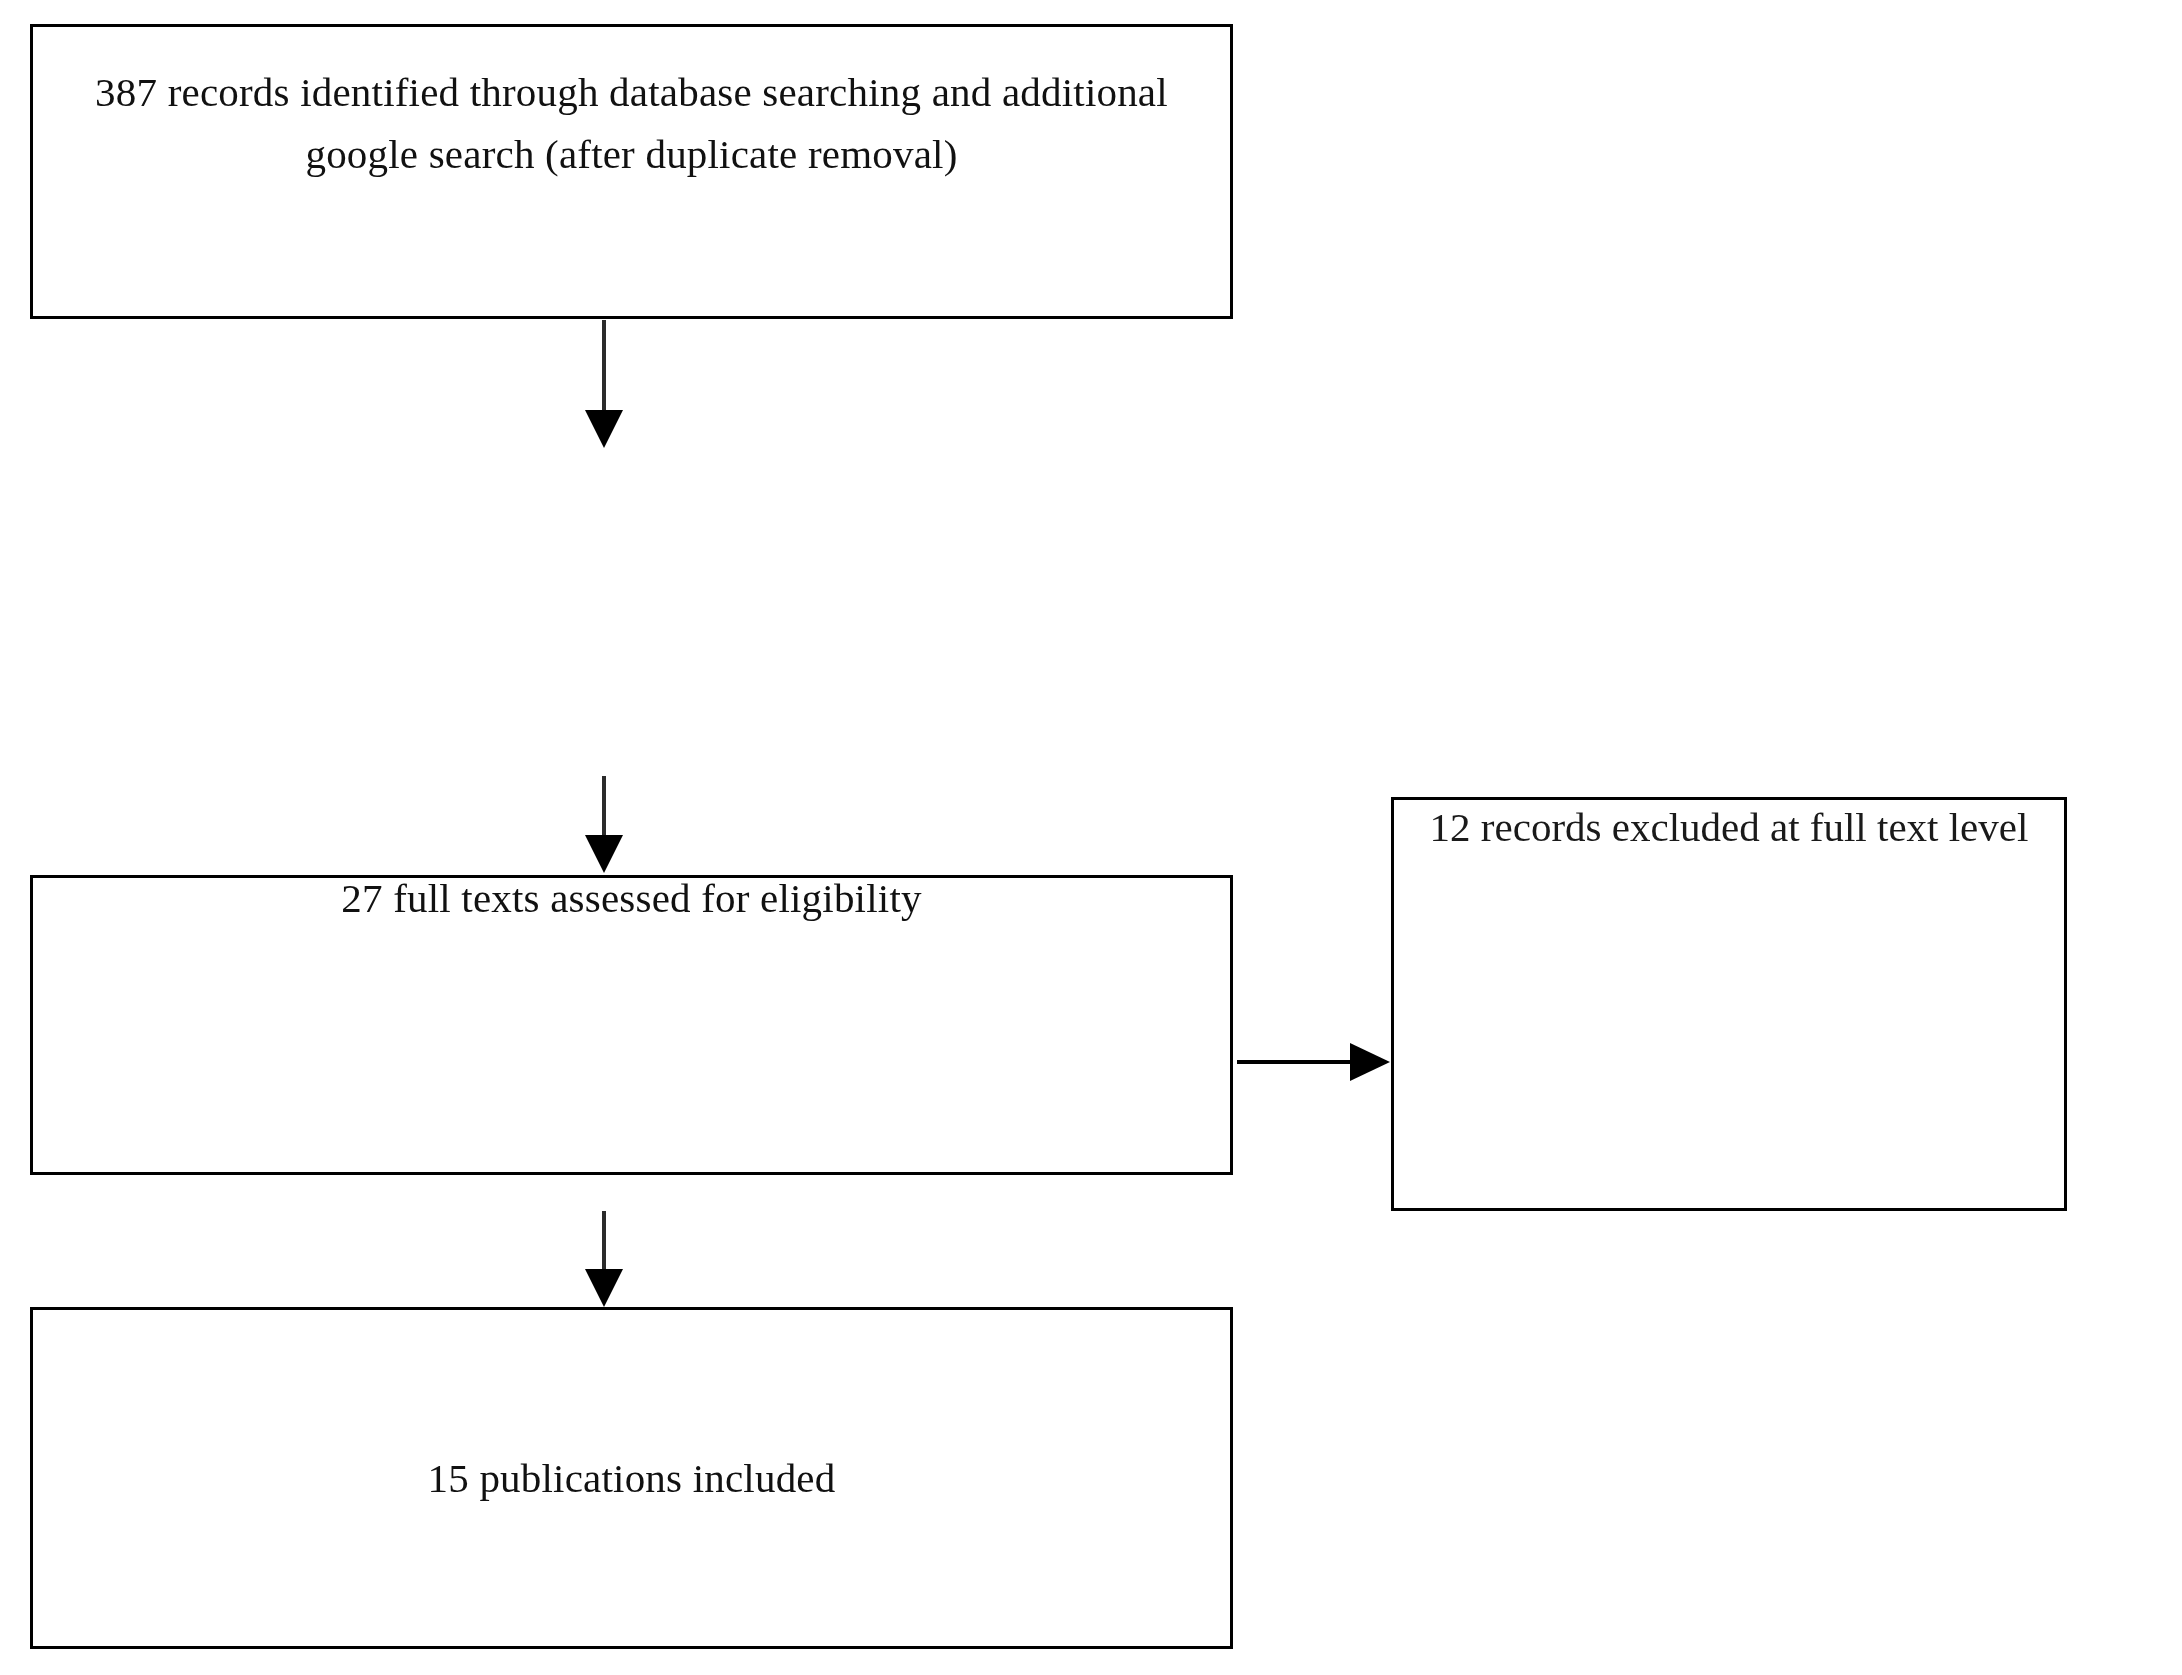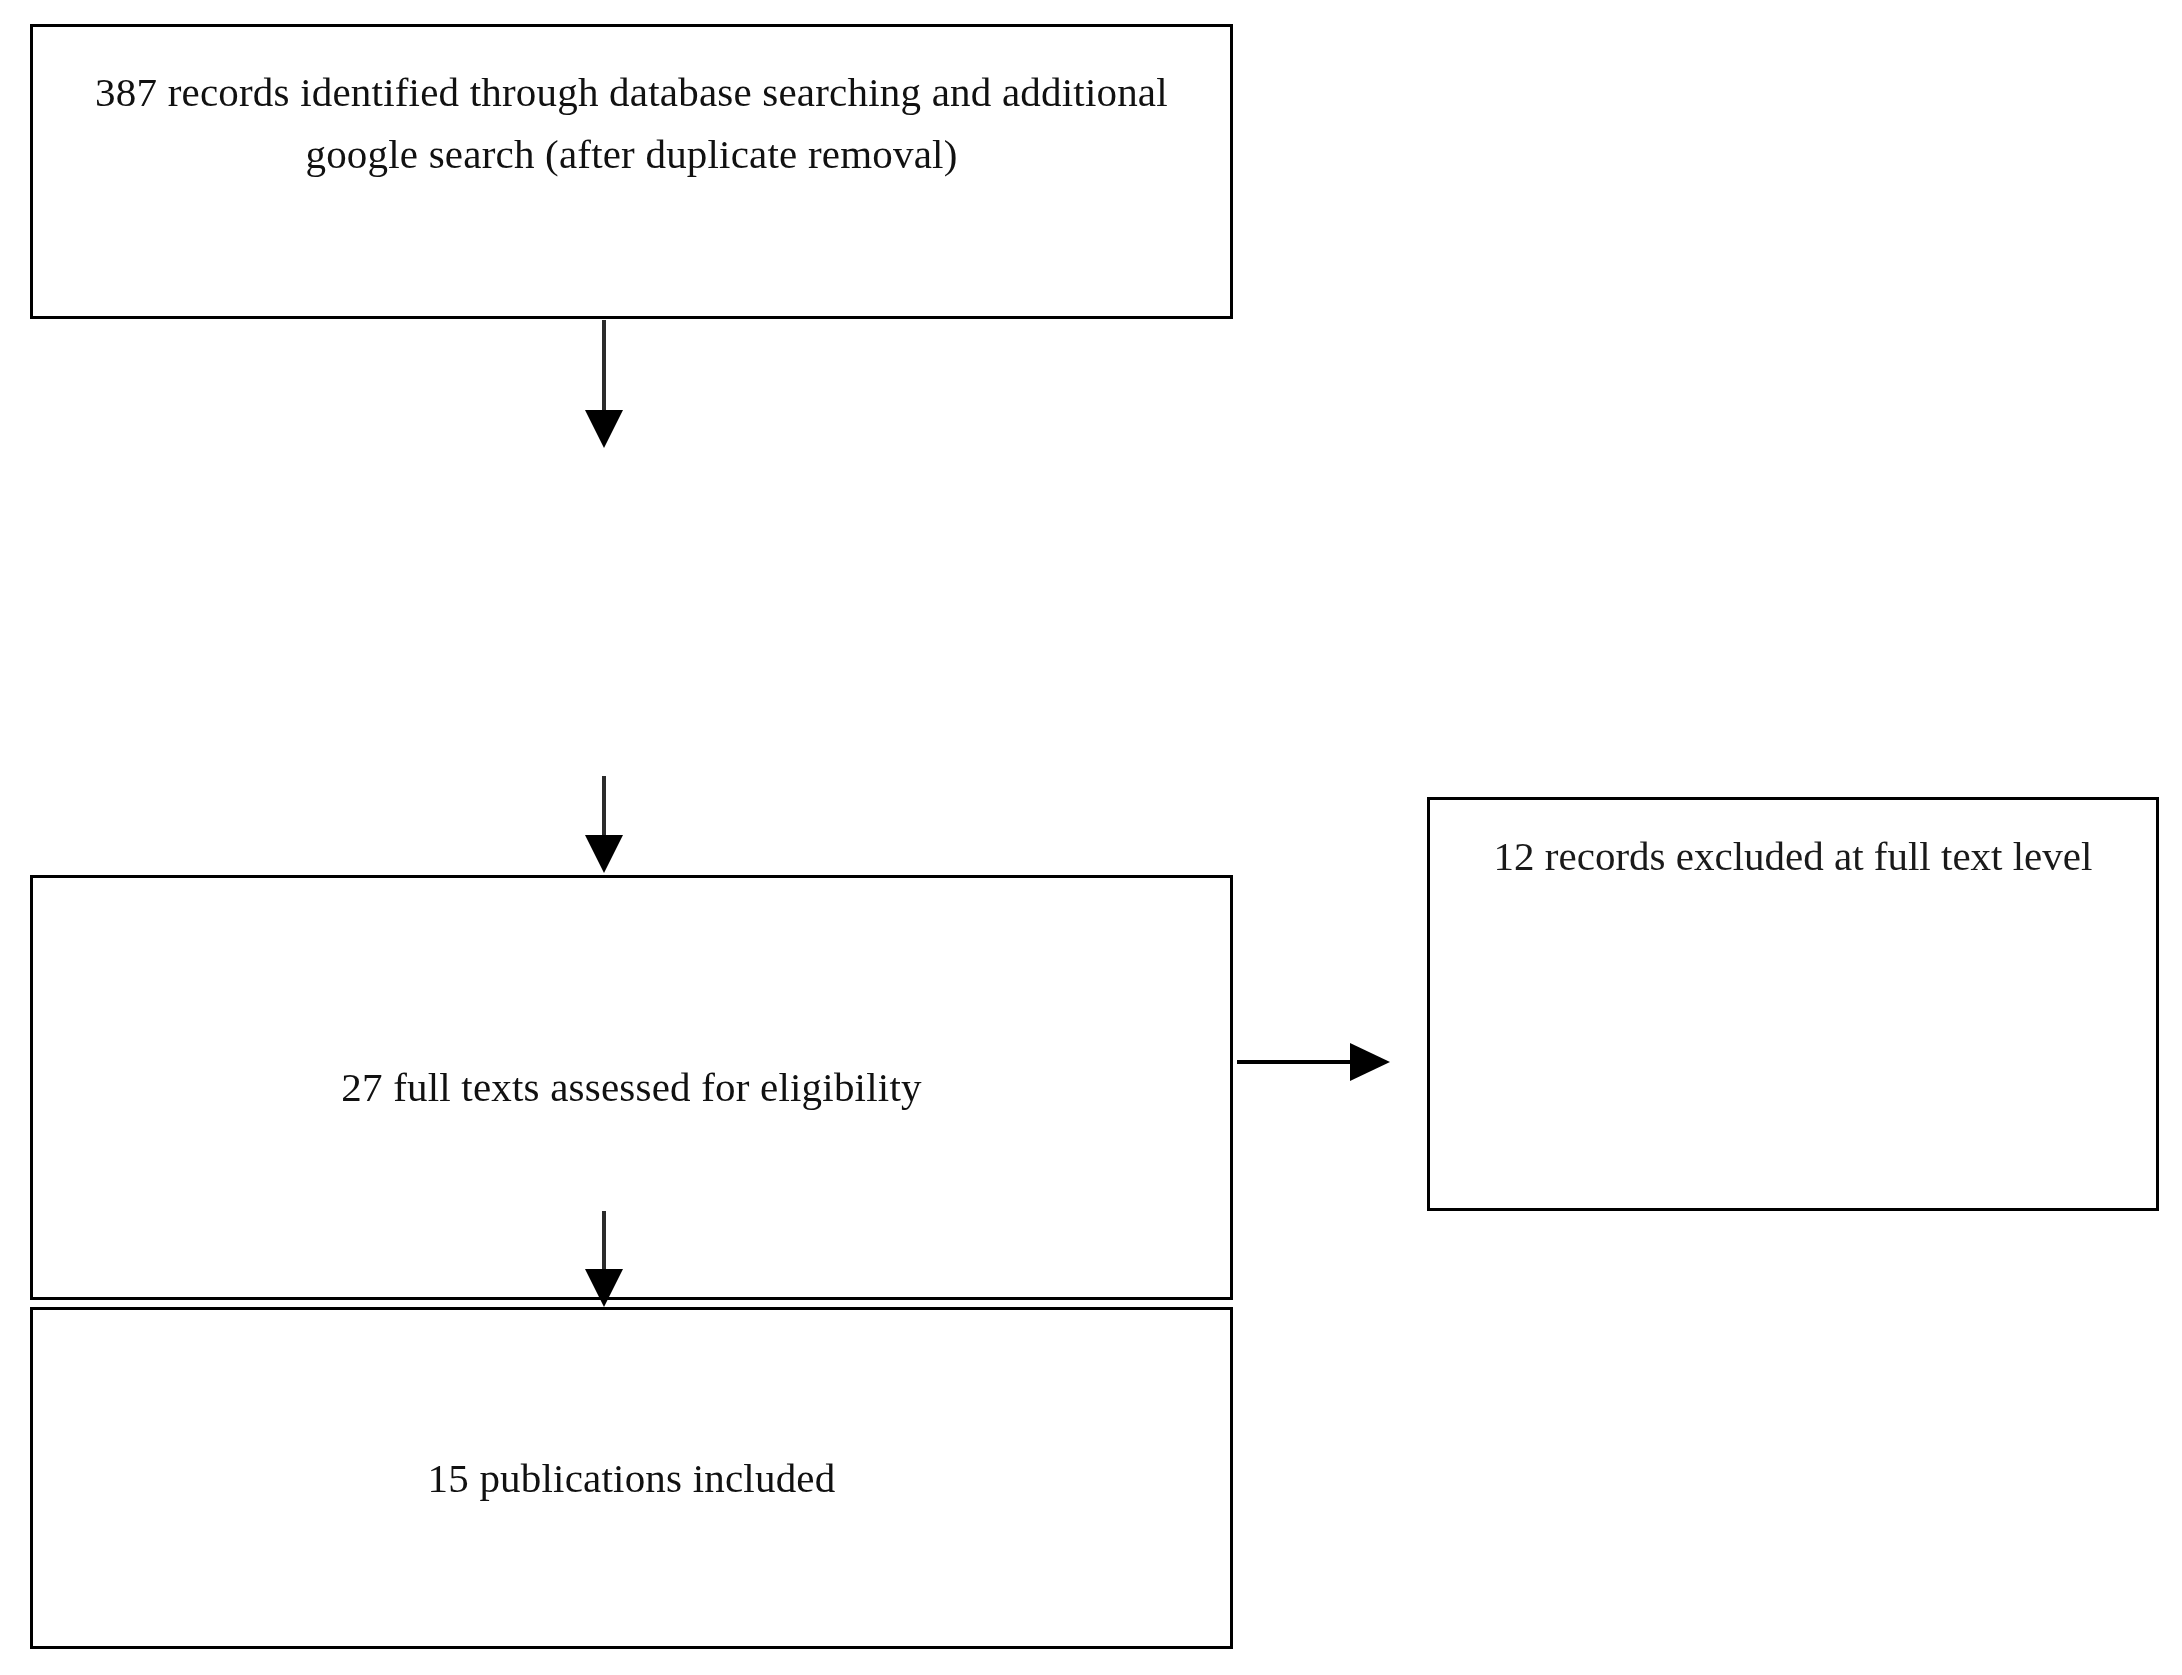--- a/index.html
+++ b/index.html
@@ -47,37 +47,34 @@
 
   #box-screening {
     left: 30px;  top: 450px;
     width: 1203px; height: 326px;
     justify-content: center;
   }
   #box-screening .node-text { line-height: 1.52; padding-bottom: 5.4px; }
 
   #box-eligibility {
     left: 30px;  top: 875px;
-    width: 1203px; height: 425px;
-    justify-content: center;
+    width: 1203px; height: 300px;
   }
 
   #box-included {
     left: 30px;  top: 1307px;
     width: 1203px; height: 342px;
     justify-content: center;
   }
 
   #box-excluded {
     left: 1391px; top: 797px;
-    width: 732px;  height: 414px;
+    width: 676px;  height: 414px;
     border-width: 3.6px;
     justify-content: flex-start;
-    padding-top: 29px;
-    margin-left: 36px;
   }
   #box-excluded .exclusion-line {
     width: 94%;
     text-align: center;
     font-size: 41px;
     line-height: 1.35;
     color: #1a1a1a;
   }
   #box-excluded .exclusion-line.spaced { margin-top: 32px; }
 

